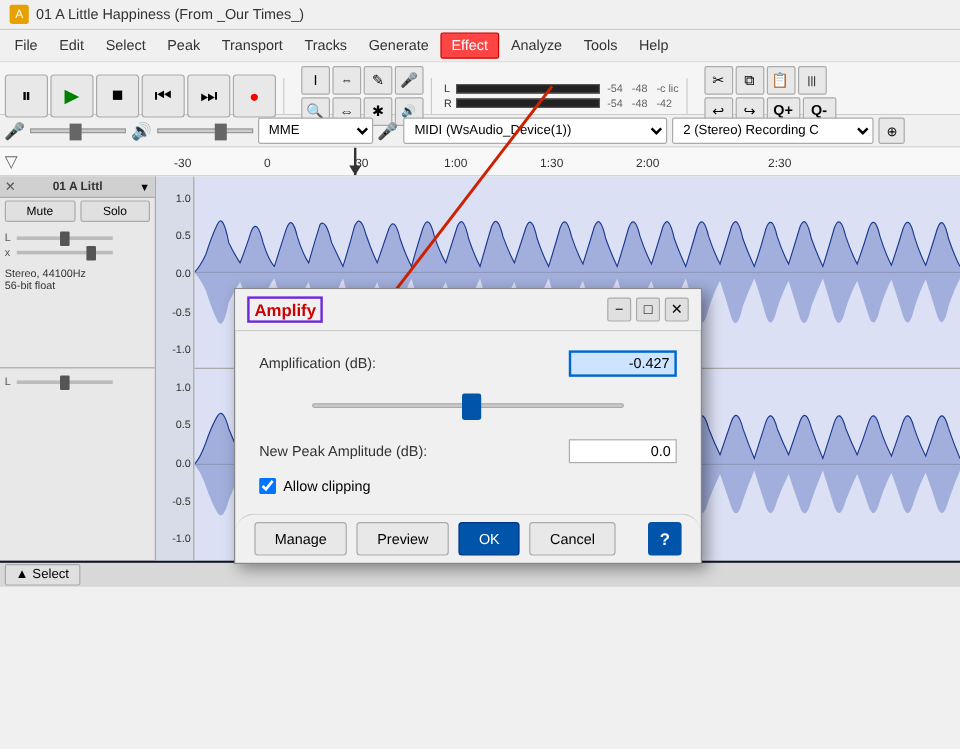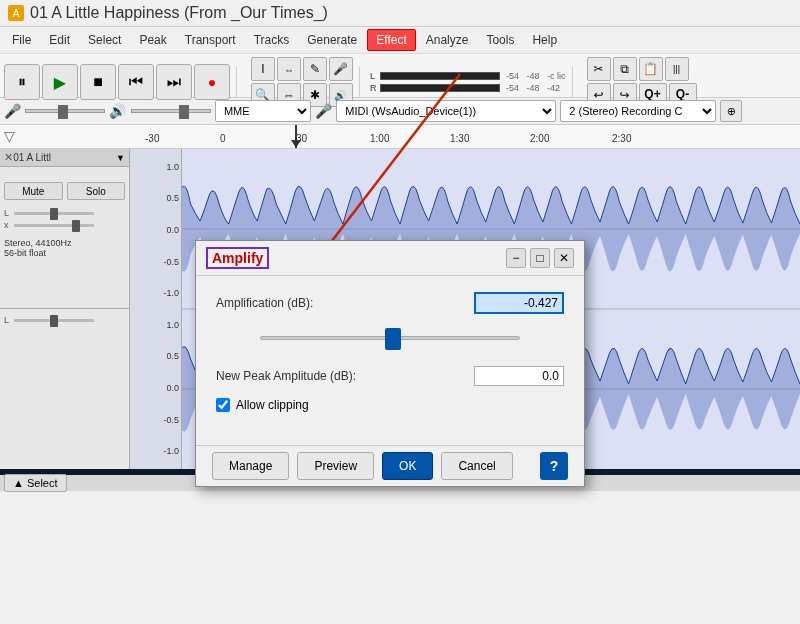--- a/index.html
+++ b/index.html
@@ -1,21 +1,21 @@
 <!DOCTYPE html>
 <html><head>
   <meta charset="utf-8">
   <style>
     * { box-sizing: border-box; margin: 0; padding: 0; }
     body { font-family: 'Segoe UI', Arial, sans-serif; font-size: 12px; background: #f0f0f0; width: 800px; height: 624px; overflow: hidden; }
 
     
     .title-bar { background: #f0f0f0; padding: 4px 8px; display: flex; align-items: center; gap: 6px; border-bottom: 1px solid #ccc; }
     .title-bar-icon { width: 16px; height: 16px; background: #e8a000; border-radius: 2px; display: flex; align-items: center; justify-content: center; font-size: 10px; color: white; }
-    .title-bar-text { font-size: 16px; color: #333; }
+    .title-bar-text { font-size: 12px; color: #333; }
 
     
     .menu-bar { background: #f0f0f0; display: flex; align-items: center; padding: 2px 4px; border-bottom: 1px solid #ddd; gap: 2px; }
     .menu-item { padding: 3px 8px; cursor: pointer; font-size: 12px; color: #333; border-radius: 2px; }
     .menu-item.active { background: #ff4444; color: white; border: 1px solid #cc0000; }
 
     
     .toolbar-area { background: #f5f5f5; border-bottom: 1px solid #ccc; padding: 3px 4px; display: flex; align-items: center; gap: 2px; flex-wrap: wrap; }
     .toolbar-row { display: flex; align-items: center; gap: 2px; }
 
@@ -48,22 +48,22 @@
     
     .ruler { background: #f8f8f8; height: 24px; display: flex; align-items: flex-end; padding: 0 0 2px 0; border-bottom: 1px solid #ccc; position: relative; overflow: hidden; }
     .ruler-mark { position: absolute; bottom: 2px; font-size: 10px; color: #333; }
 
     
     .main-area { display: flex; height: calc(624px - 24px - 38px - 22px - 28px - 24px); }
 
     
     .track-panel { width: 130px; background: #e8e8e8; border-right: 1px solid #aaa; flex-shrink: 0; display: flex; flex-direction: column; }
     .track-header { background: #d0d0d0; padding: 2px 4px; display: flex; align-items: center; justify-content: space-between; border-bottom: 1px solid #aaa; }
-    .track-name { font-size: 10px; font-weight: normal; color: #333; flex: 1; overflow: hidden; white-space: nowrap; }
-    .mute-solo-row { display: flex; gap: 4px; padding: 2px 4px; margin-top: 13px; }
+    .track-name { font-size: 10px; font-weight: bold; color: #333; flex: 1; overflow: hidden; white-space: nowrap; text-align: center; }
+    .mute-solo-row { display: flex; gap: 4px; padding: 2px 4px; }
     .mute-btn, .solo-btn { flex: 1; height: 18px; font-size: 10px; background: #e0e0e0; border: 1px solid #aaa; cursor: pointer; border-radius: 2px; text-align: center; }
     .track-sliders { padding: 4px; }
     .track-slider-row { display: flex; align-items: center; gap: 2px; margin: 2px 0; }
     .track-slider-label { font-size: 9px; color: #555; width: 8px; }
     .track-slider { width: 80px; height: 3px; background: #bbb; position: relative; }
     .track-slider-thumb { width: 8px; height: 12px; background: #555; position: absolute; top: -4px; cursor: pointer; border-radius: 1px; }
     .track-info { padding: 2px 4px; font-size: 9px; color: #333; }
 
     
     .waveform-area { flex: 1; background: white; position: relative; overflow: hidden; }
@@ -74,24 +74,24 @@
     .dialog { background: #f0f0f0; border: 1px solid #aaa; box-shadow: 3px 3px 10px rgba(0,0,0,0.3); width: 380px; font-size: 12px; position: absolute; top: 230px; left: 200px; }
     .dialog-title-bar { background: #f0f0f0; padding: 6px 10px; display: flex; align-items: center; justify-content: space-between; border-bottom: 1px solid #ccc; }
     .dialog-title { font-size: 14px; font-weight: bold; color: #cc0000; border: 2px solid #6d28d9; padding: 1px 4px; }
     .dialog-title-controls { display: flex; gap: 4px; }
     .dialog-ctrl-btn { width: 20px; height: 20px; background: #e0e0e0; border: 1px solid #aaa; cursor: pointer; display: flex; align-items: center; justify-content: center; font-size: 12px; border-radius: 2px; }
     .dialog-body { padding: 16px 20px; }
     .dialog-field-row { display: flex; align-items: center; justify-content: space-between; margin-bottom: 12px; }
     .dialog-label { font-size: 12px; color: #333; }
     .dialog-input { width: 100px; padding: 2px 4px; border: 2px solid #0066cc; background: #cce4ff; font-size: 12px; text-align: right; }
     .dialog-slider-row { display: flex; justify-content: center; margin-bottom: 16px; }
-    .dialog-checkbox-row { display: flex; align-items: center; gap: 6px; margin-bottom: 17px; }
+    .dialog-checkbox-row { display: flex; align-items: center; gap: 6px; margin-bottom: 0; }
     .dialog-checkbox { width: 14px; height: 14px; cursor: pointer; }
     .dialog-checkbox-label { font-size: 12px; }
-    .dialog-buttons { display: flex; gap: 8px; padding: 8px 20px; border-top: 1px solid #ccc; justify-content: flex-start; align-items: center; }
+    .dialog-buttons { display: flex; gap: 8px; padding: 8px 20px; border-top: 1px solid #ccc; justify-content: flex-start; align-items: center; border-radius: 16px; }
     .dialog-btn { padding: 4px 16px; font-size: 12px; background: #e8e8e8; border: 1px solid #aaa; cursor: pointer; border-radius: 3px; height: 28px; }
     .dialog-btn-primary { background: #0055aa; color: white; border: 1px solid #003388; }
     .dialog-btn-help { background: #0055aa; color: white; width: 28px; height: 28px; border-radius: 3px; border: none; cursor: pointer; font-size: 14px; font-weight: bold; margin-left: auto; }
 
     
     .waveform-svg { position: absolute; top: 0; left: 0; width: 100%; height: 100%; }
 
     .toolbar-separator { width: 1px; height: 30px; background: #ccc; margin: 0 4px; }
 
     
@@ -196,38 +196,38 @@
       <div class="h-slider-thumb" style="left:60%;"></div>
     </div>
   </div>
   <select class="device-select" style="width:96px;">
     <option>MME</option>
   </select>
   <span style="font-size:14px;">🎤</span>
   <select class="device-select device-select-wide">
     <option>MIDI (WsAudio_Device(1))</option>
   </select>
-  <select class="device-select" style="width:156px;">
+  <select class="device-select" style="width:168px;">
     <option>2 (Stereo) Recording C</option>
   </select>
   <button class="tool-btn" style="font-size:11px; width:22px; height:22px;">⊕</button>
 </div>
 
 <div class="ruler" style="position:relative;">
   <div style="position:absolute;left:4px;bottom:4px;">
     <span style="font-size:14px;color:#666;">▽</span>
   </div>
   <div style="width:100%;position:relative;display:flex;align-items:flex-end;height:100%;">
     <span class="ruler-mark" style="position:absolute;left:145px;font-size:10px;">-30</span>
     <span class="ruler-mark" style="position:absolute;left:220px;font-size:10px;">0</span>
     <span class="ruler-mark" style="position:absolute;left:296px;font-size:10px;">30</span>
     <span class="ruler-mark" style="position:absolute;left:370px;font-size:10px;">1:00</span>
     <span class="ruler-mark" style="position:absolute;left:450px;font-size:10px;">1:30</span>
     <span class="ruler-mark" style="position:absolute;left:530px;font-size:10px;">2:00</span>
-    <span class="ruler-mark" style="position:absolute;left:612px;font-size:10px;">2:30</span>
+    <span class="ruler-mark" style="position:absolute;left:640px;font-size:10px;">2:30</span>
   </div>
 
   <div style="position:absolute;left:295px;top:0;bottom:0;width:2px;background:#333;z-index:2;"></div>
   <div style="position:absolute;left:291px;bottom:0;width:0;height:0;border-left:5px solid transparent;border-right:5px solid transparent;border-top:8px solid #333;z-index:2;"></div>
 </div>
 
 <div class="main-area" style="height:320px;display:flex;position:relative;">
 
   <div class="track-panel">
 
@@ -268,21 +268,21 @@
           <div class="track-slider">
             <div class="track-slider-thumb" style="left:45%;"></div>
           </div>
         </div>
       </div>
     </div>
   </div>
 
   <div class="waveform-area" style="position:relative;background:#e8eaf6;">
 
-    <div style="position:absolute;left:0;top:0;bottom:0;width:52px;background:#d8dce8;border-right:1px solid #aaa;display:flex;flex-direction:column;justify-content:space-around;align-items:flex-end;padding:2px 2px;z-index:1;">
+    <div style="position:absolute;left:0;top:0;bottom:0;width:32px;background:#d8dce8;border-right:1px solid #aaa;display:flex;flex-direction:column;justify-content:space-around;align-items:flex-end;padding:2px 2px;z-index:1;">
       <span style="font-size:9px;color:#333;">1.0</span>
       <span style="font-size:9px;color:#333;">0.5</span>
       <span style="font-size:9px;color:#333;">0.0</span>
       <span style="font-size:9px;color:#333;">-0.5</span>
       <span style="font-size:9px;color:#333;">-1.0</span>
       <span style="font-size:9px;color:#333;">1.0</span>
       <span style="font-size:9px;color:#333;">0.5</span>
       <span style="font-size:9px;color:#333;">0.0</span>
       <span style="font-size:9px;color:#333;">-0.5</span>
       <span style="font-size:9px;color:#333;">-1.0</span>
@@ -391,21 +391,21 @@
   <svg style="position:absolute;top:-130px;left:0;width:800px;height:400px;pointer-events:none;z-index:6;">
     <defs>
       <marker id="arrowhead" markerWidth="10" markerHeight="7" refX="10" refY="3.5" orient="auto">
         <polygon points="0 0, 10 3.5, 0 7" fill="#cc2200"></polygon>
       </marker>
     </defs>
     <line x1="460" y1="55" x2="295" y2="270" stroke="#cc2200" stroke-width="2.5" marker-end="url(#arrowhead)"></line>
   </svg>
 </div>
 
-<div class="bottom-bar" style="height:22px;background:#d8d8d8;border-top:6px solid #0f172a;display:flex;align-items:center;padding:0 4px;">
+<div class="bottom-bar" style="height:22px;background:#d8d8d8;border-top:2px solid #0f172a;display:flex;align-items:center;padding:0 4px;">
   <button class="select-btn">
     <span>▲</span>
     <span>Select</span>
   </button>
 </div>
 
 <div class="dialog" style="position:fixed;top:240px;left:195px;width:390px;z-index:200;background:#f0f0f0;border:1px solid #888;box-shadow:4px 4px 12px rgba(0,0,0,0.4);">
 
   <div class="dialog-title-bar">
     <span class="dialog-title">Amplify</span>

